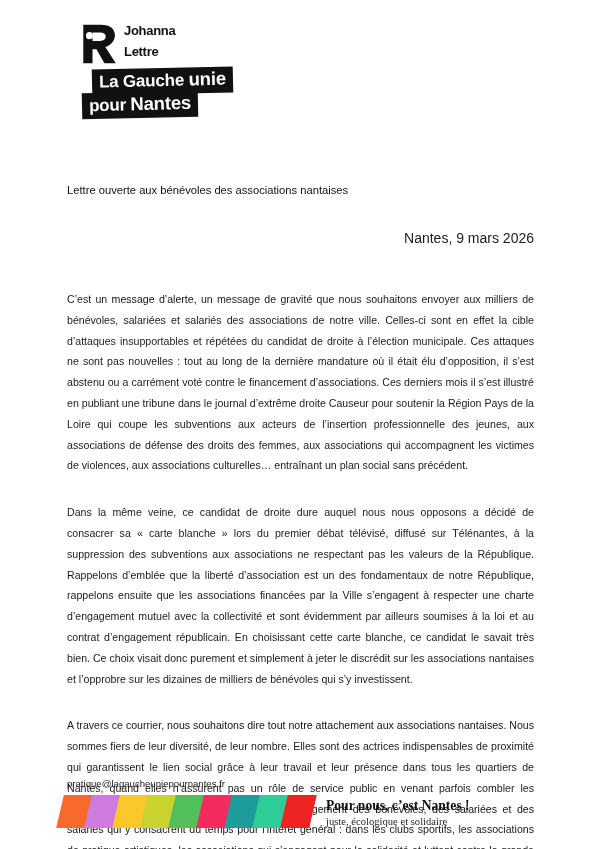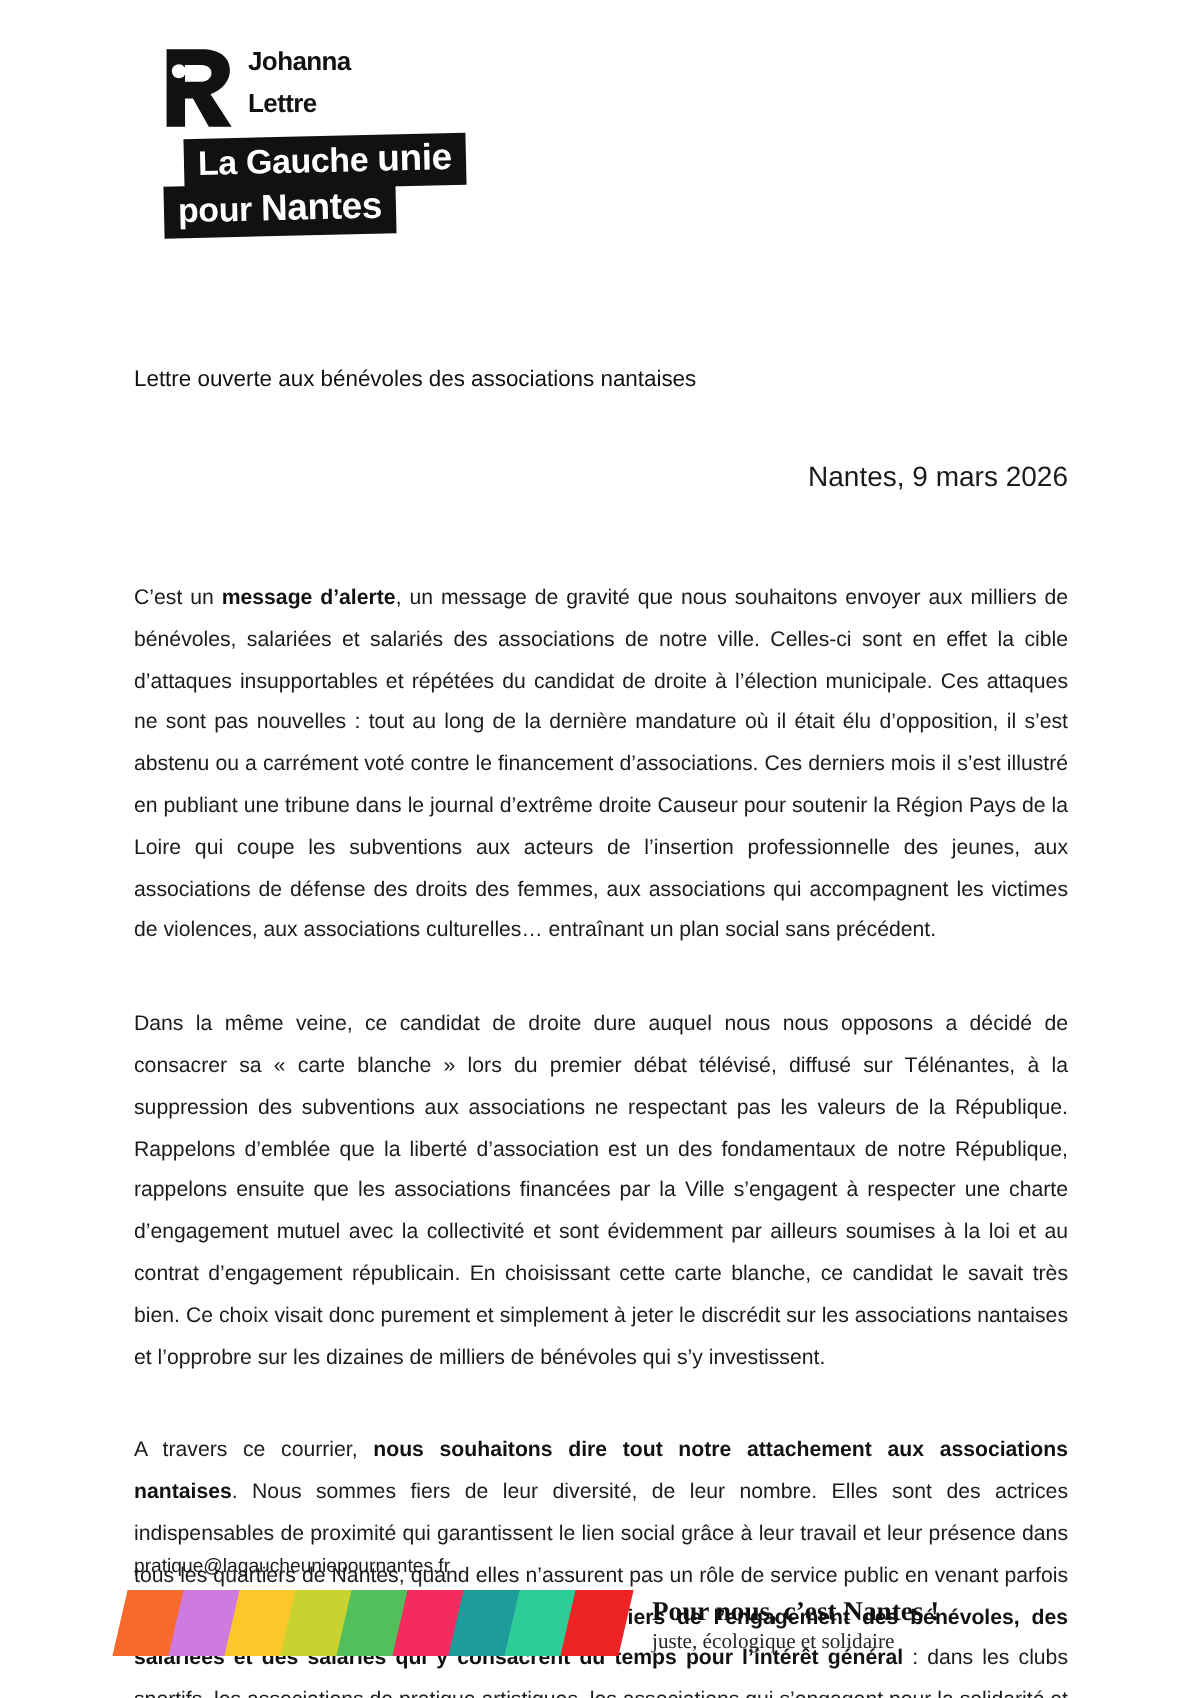--- a/index.html
+++ b/index.html
@@ -101,21 +101,21 @@
   }
   .para {
     text-align: justify;
     font-size: 10.6px;
     line-height: 20.8px;
     color: #1b1b1b;
     margin: 0 0 26px 0;
     hyphens: none;
   }
   .para:last-child { margin-bottom: 0; }
-  .para b { font-weight: bold; color: #111111; }
+  .para b { font-weight: normal; color: #111111; }
 
   
   #footer {
     position: absolute;
     left: 0;
     top: 772px;
     width: 600px;
     height: 77px;
   }
   #footer-email {

